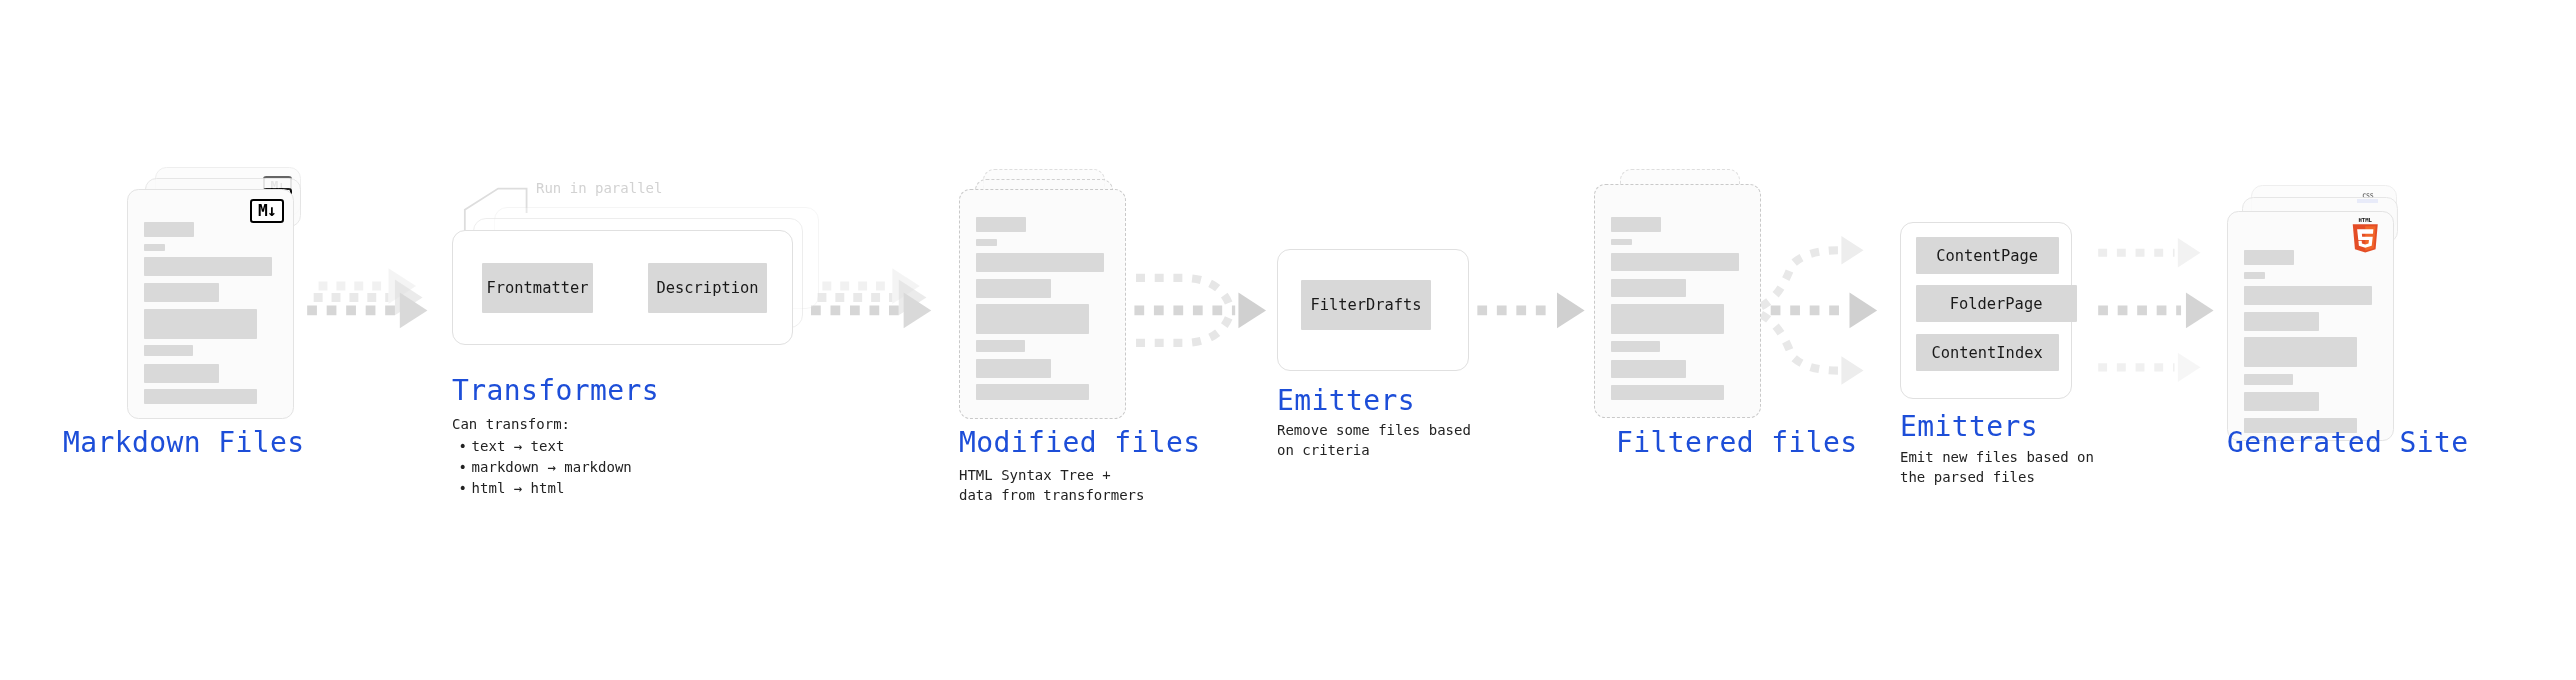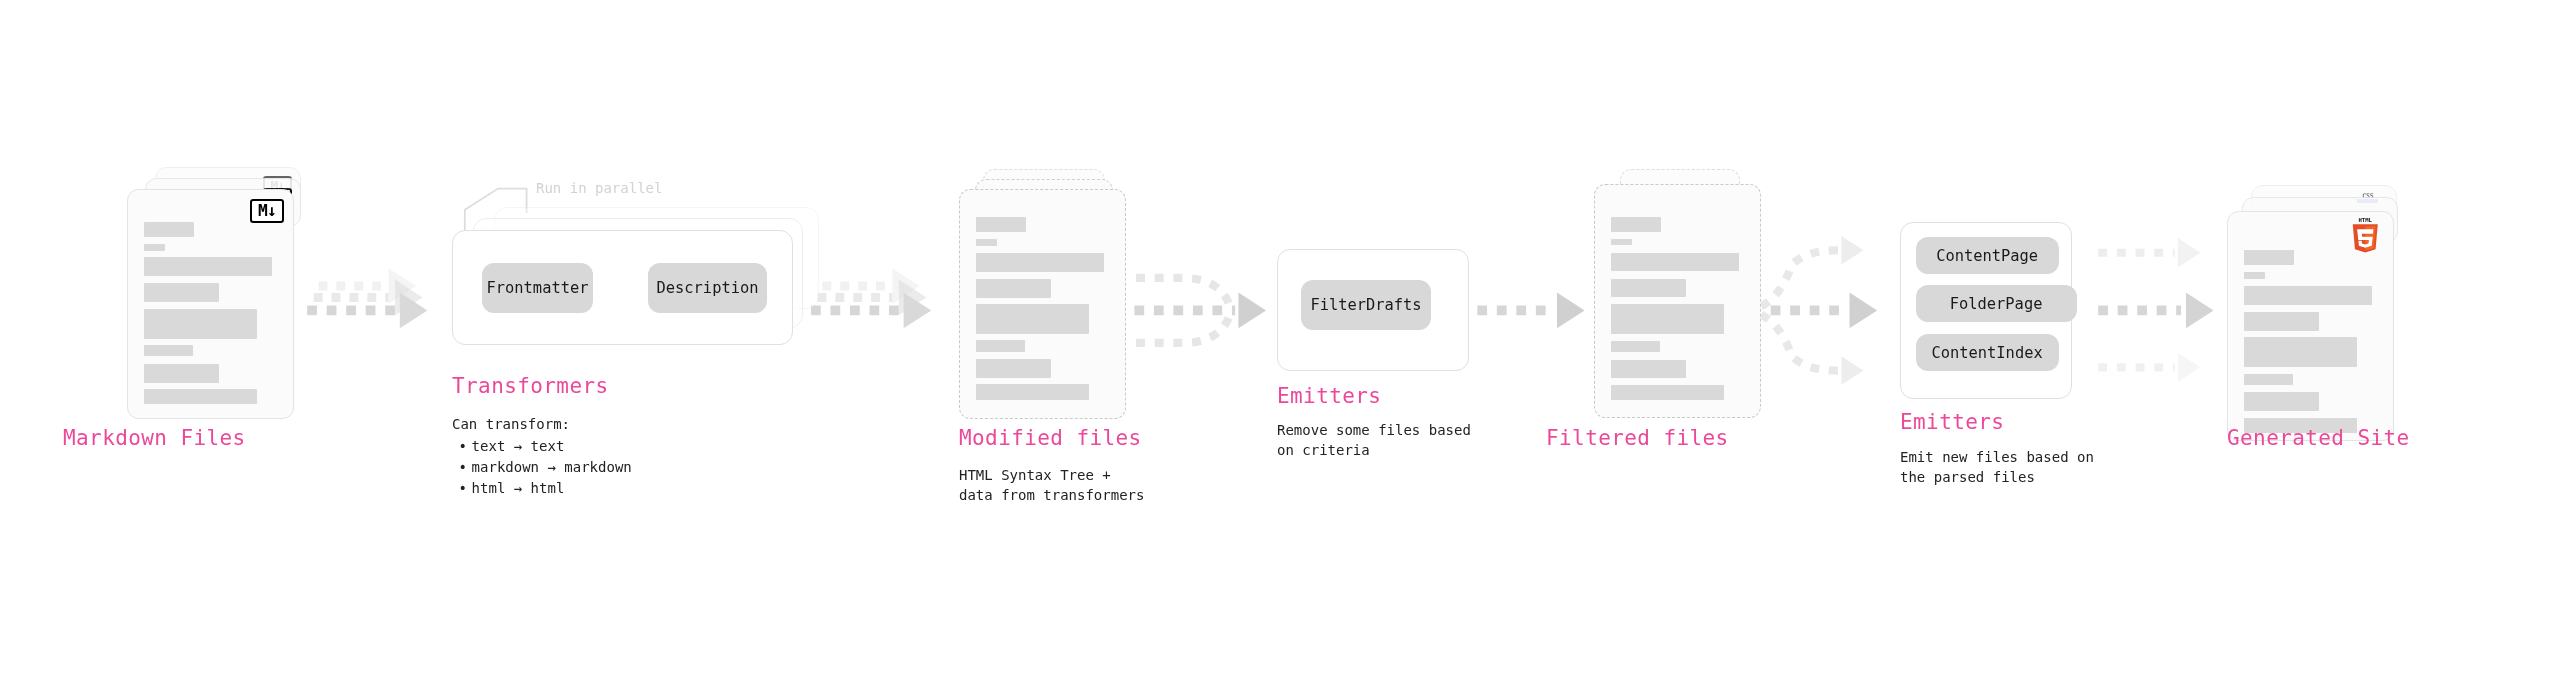--- a/index.html
+++ b/index.html
@@ -10,21 +10,21 @@
     color:#1a1a1a;
     -webkit-font-smoothing:antialiased;
   }
   #stage{position:relative;width:2576px;height:681px;}
 
   
   .abs{position:absolute;}
 
   
   .stage-title{
-    font-size:21px;letter-spacing:0.4px;color:#ec4899;white-space:nowrap;
+    font-size:28px;letter-spacing:0.4px;color:#1d4ed8;white-space:nowrap;
     font-weight:400;
   }
   .stage-desc{
     font-size:14px;line-height:1.45;color:#222;white-space:pre-line;
   }
   .bullets{margin:0;padding:0;list-style:none;}
   .bullets li{
     font-size:14px;line-height:1.5;color:#222;white-space:nowrap;
     padding-left:14.6px;position:relative;
   }
@@ -63,21 +63,21 @@
 
   
   .pbox{
     position:absolute;box-sizing:border-box;
     background:#ffffff;border:1.3px solid #e0e0e0;border-radius:13px;
   }
   .pbox.g3{opacity:.30;}
   .pbox.g2{opacity:.55;}
   .chip{
     position:absolute;box-sizing:border-box;
-    background:#d8d8d8;border-radius:12px;
+    background:#d8d8d8;border-radius:1px;
     display:flex;align-items:center;justify-content:center;
     font-size:15.4px;color:#1a1a1a;white-space:nowrap;
   }
   .chip.g3{opacity:.28;}
   .chip.g2{opacity:.50;}
 
   
   .parallel-label{
     position:absolute;font-size:14px;color:#d2d2d2;white-space:nowrap;
   }
@@ -277,21 +277,21 @@
         <div class="sk" style="left:16.3px;top:68px;width:128px;height:18.7px;"></div>
         <div class="sk" style="left:16.3px;top:94px;width:75px;height:18.7px;"></div>
         <div class="sk" style="left:16.3px;top:119px;width:113px;height:30px;"></div>
         <div class="sk" style="left:16.3px;top:156px;width:49px;height:11.4px;"></div>
         <div class="sk" style="left:16.3px;top:175px;width:75px;height:18.7px;"></div>
         <div class="sk" style="left:16.3px;top:200px;width:113px;height:15.4px;"></div>
       </div>
     </div>
   </div>
 
-  <div class="abs stage-title" style="left:1546px;top:426px;text-align:center;">Filtered files</div>
+  <div class="abs stage-title" style="left:1616px;top:426px;text-align:center;">Filtered files</div>
 
   <div class="pbox" style="left:1900px;top:222px;width:172px;height:177px;">
     <div class="chip" style="left:14.6px;top:14px;width:143px;height:37px;">ContentPage</div>
     <div class="chip" style="left:14.6px;top:62px;width:161px;height:37px;">FolderPage</div>
     <div class="chip" style="left:14.6px;top:111px;width:143px;height:37px;">ContentIndex</div>
   </div>
 
   <div class="abs stage-title" style="left:1900px;top:410px;">Emitters</div>
   <div class="abs stage-desc" style="left:1900px;top:447px;">Emit new files based on
 the parsed files</div>

